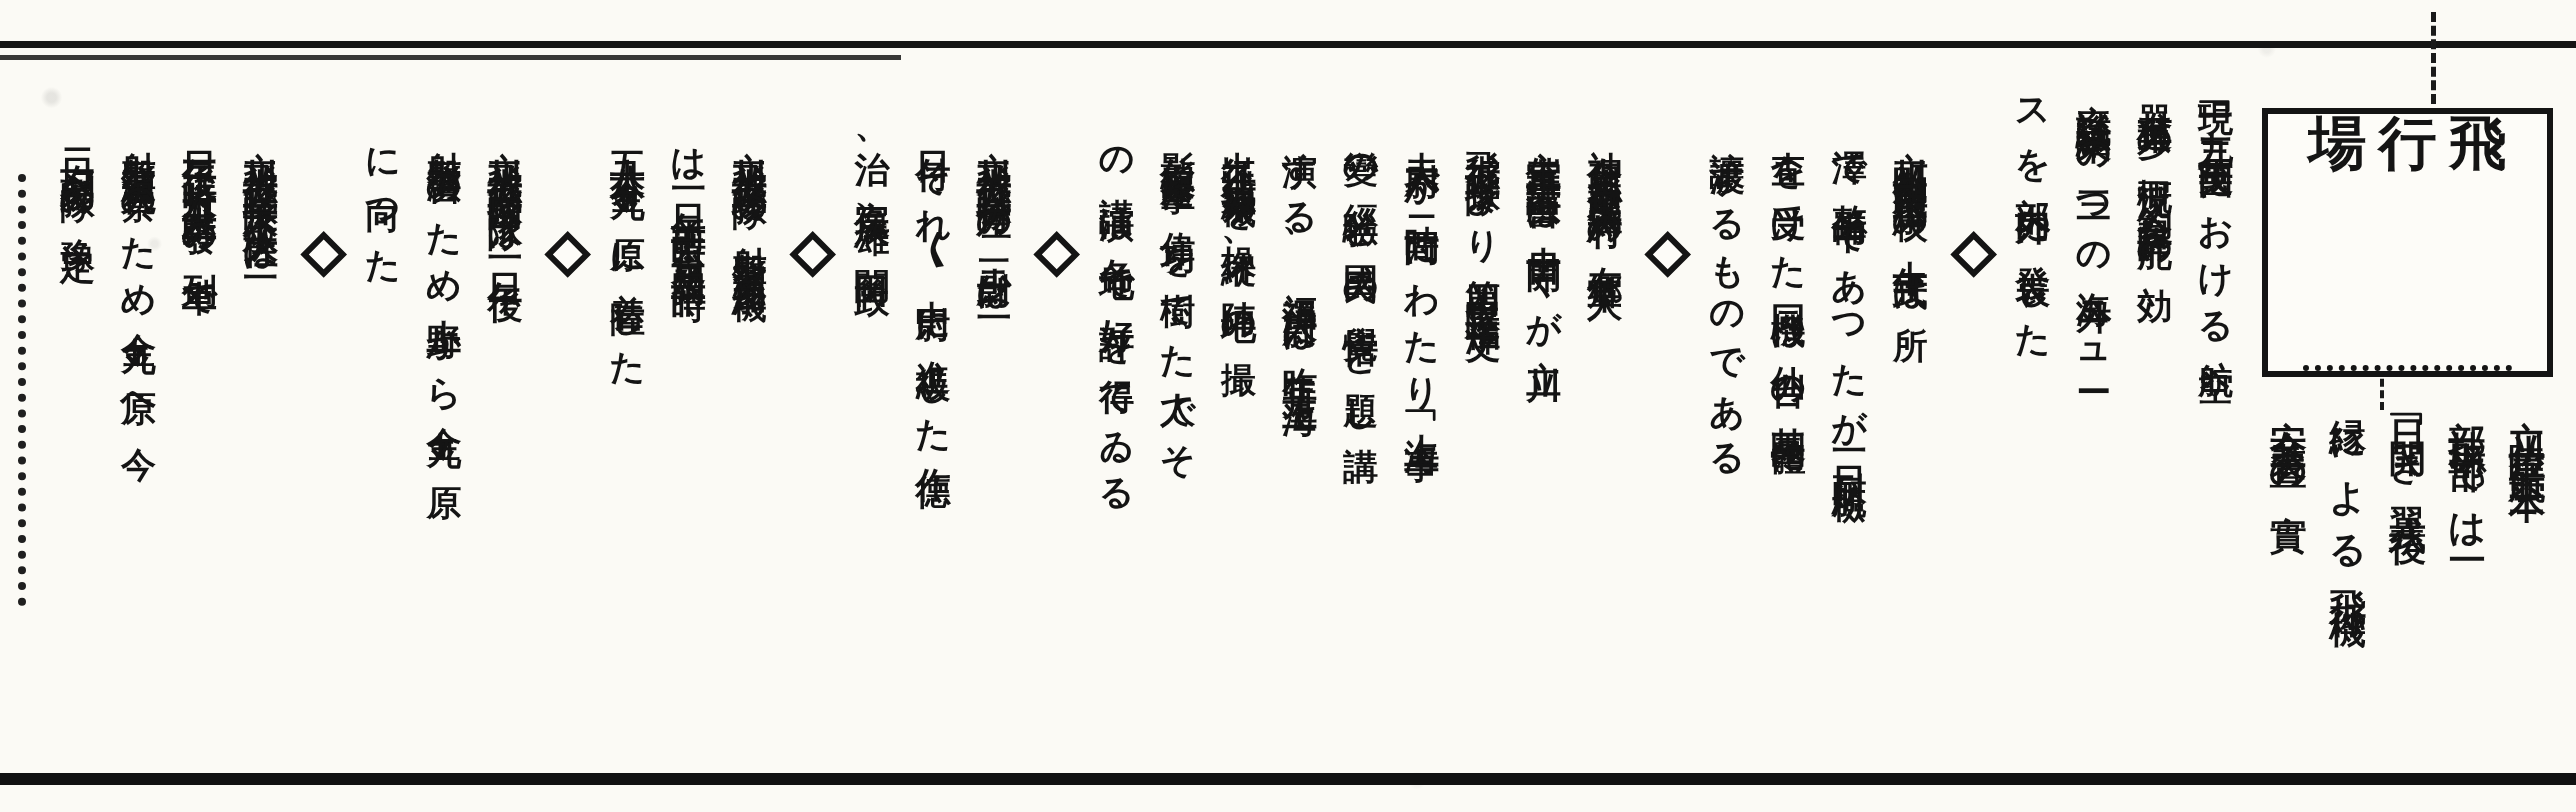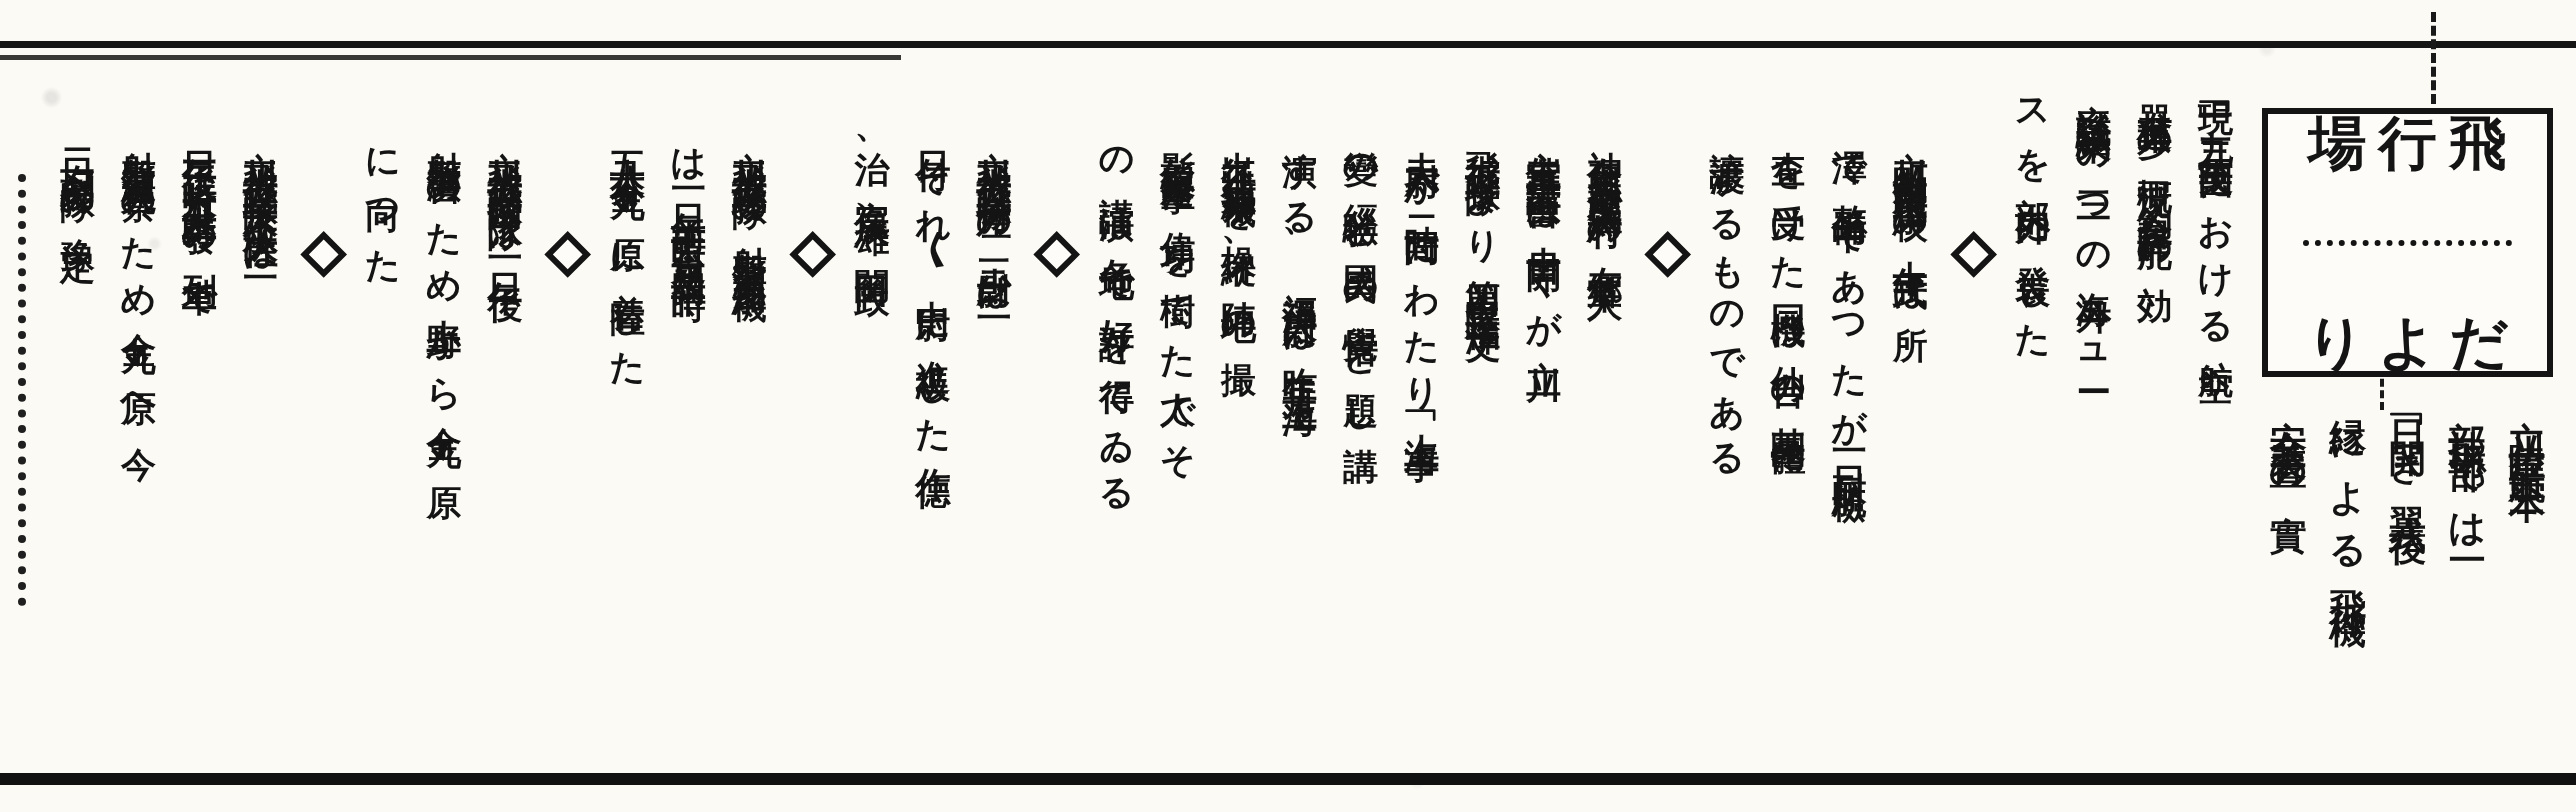--- a/index.html
+++ b/index.html
@@ -78,21 +78,20 @@
 
   <div class="box-connector-top"></div>
   <div class="box-connector-bottom"></div>
 
   <div class="content">
 
     <div class="right-block">
       <div class="title-box">
         <div class="title-line">場行飛</div>
         <div class="title-dots"></div>
-        <div class="title-line">りよだ</div>
       </div>
       <div class="below-box">
           <div class="vcol">立川陸軍航空本</div>
           <div class="vcol">部技術部では一</div>
           <div class="vcol">日「開き翼式後</div>
           <div class="vcol">縁による飛行機</div>
           <div class="vcol">安全裝置の實</div>
         </div>
     </div>
 

